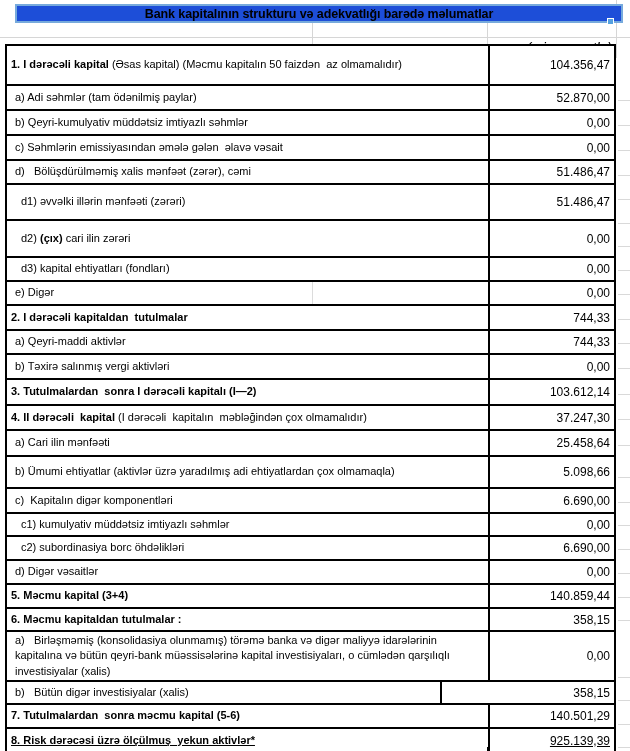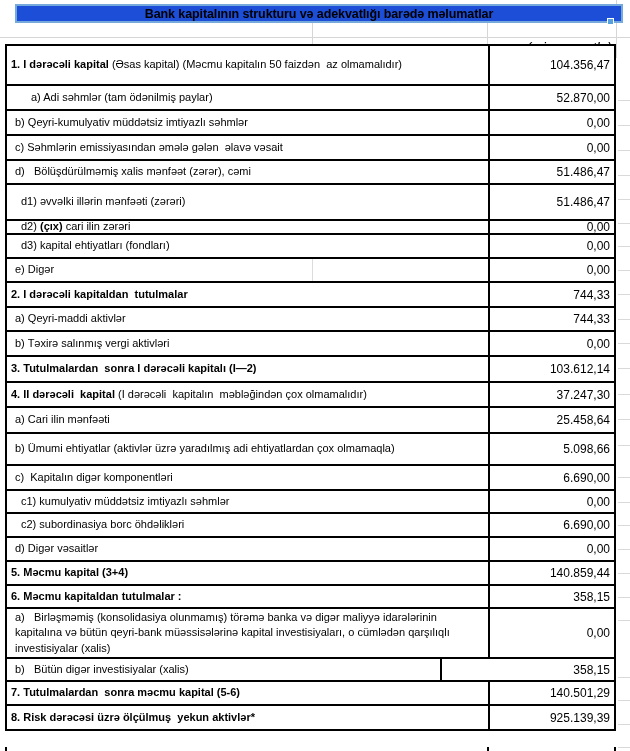--- a/index.html
+++ b/index.html
@@ -69,21 +69,21 @@
 </div>
 
 <div class="cap-table">
   <div id="rows-host">
       <div class="row ind0" style="height: 40px;">
         <div class="cell label">
           <div class="labtext"><span class="b">1. I dərəcəli kapital </span><span>(Əsas kapital) (Məcmu kapitalın 50 faizdən  az olmamalıdır)</span></div>
         </div>
         <div class="cell value">104.356,47</div>
       </div>
-      <div class="row ind1" style="height: 25px; padding-left: 16px;">
+      <div class="row ind1" style="height: 25px;">
         <div class="cell label">
           <div class="labtext"><span>a) Adi səhmlər (tam ödənilmiş paylar)</span></div>
         </div>
         <div class="cell value">52.870,00</div>
       </div>
       <div class="row ind1" style="height: 25px;">
         <div class="cell label">
           <div class="labtext"><span>b) Qeyri-kumulyativ müddətsiz imtiyazlı səhmlər</span></div>
         </div>
         <div class="cell value">0,00</div>
@@ -99,21 +99,21 @@
           <div class="labtext"><span>d)   Bölüşdürülməmiş xalis mənfəət (zərər), cəmi</span></div>
         </div>
         <div class="cell value">51.486,47</div>
       </div>
       <div class="row ind2" style="height: 36px;">
         <div class="cell label">
           <div class="labtext"><span>d1) əvvəlki illərin mənfəəti (zərəri)</span></div>
         </div>
         <div class="cell value">51.486,47</div>
       </div>
-      <div class="row ind2" style="height: 14px;">
+      <div class="row ind2" style="height: 37px;">
         <div class="cell label">
           <div class="labtext"><span>d2) </span><span class="b">(çıx)</span><span> cari ilin zərəri</span></div>
         </div>
         <div class="cell value">0,00</div>
       </div>
       <div class="row ind2" style="height: 24px;">
         <div class="cell label">
           <div class="labtext"><span>d3) kapital ehtiyatları (fondları)</span></div>
         </div>
         <div class="cell value">0,00</div>
@@ -214,21 +214,21 @@
           <div class="labtext"><span>b)   Bütün digər investisiyalar (xalis)</span></div>
         </div>
         <div class="cell value">358,15</div>
       </div>
       <div class="row ind0" style="height: 24px;">
         <div class="cell label">
           <div class="labtext"><span class="b">7. Tutulmalardan  sonra məcmu kapital (5-6)</span></div>
         </div>
         <div class="cell value">140.501,29</div>
       </div>
-      <div class="row ind0" style="height: 23px;">
+      <div class="row ind0" style="height: 23px; text-decoration: underline;">
         <div class="cell label">
           <div class="labtext"><span class="b">8. Risk dərəcəsi üzrə ölçülmuş  yekun aktivlər*</span></div>
         </div>
         <div class="cell value">925.139,39</div>
       </div>
     </div>
 </div>
 
 <div class="bottom-strip">
   <div class="vb" style="left:5px;"></div>

